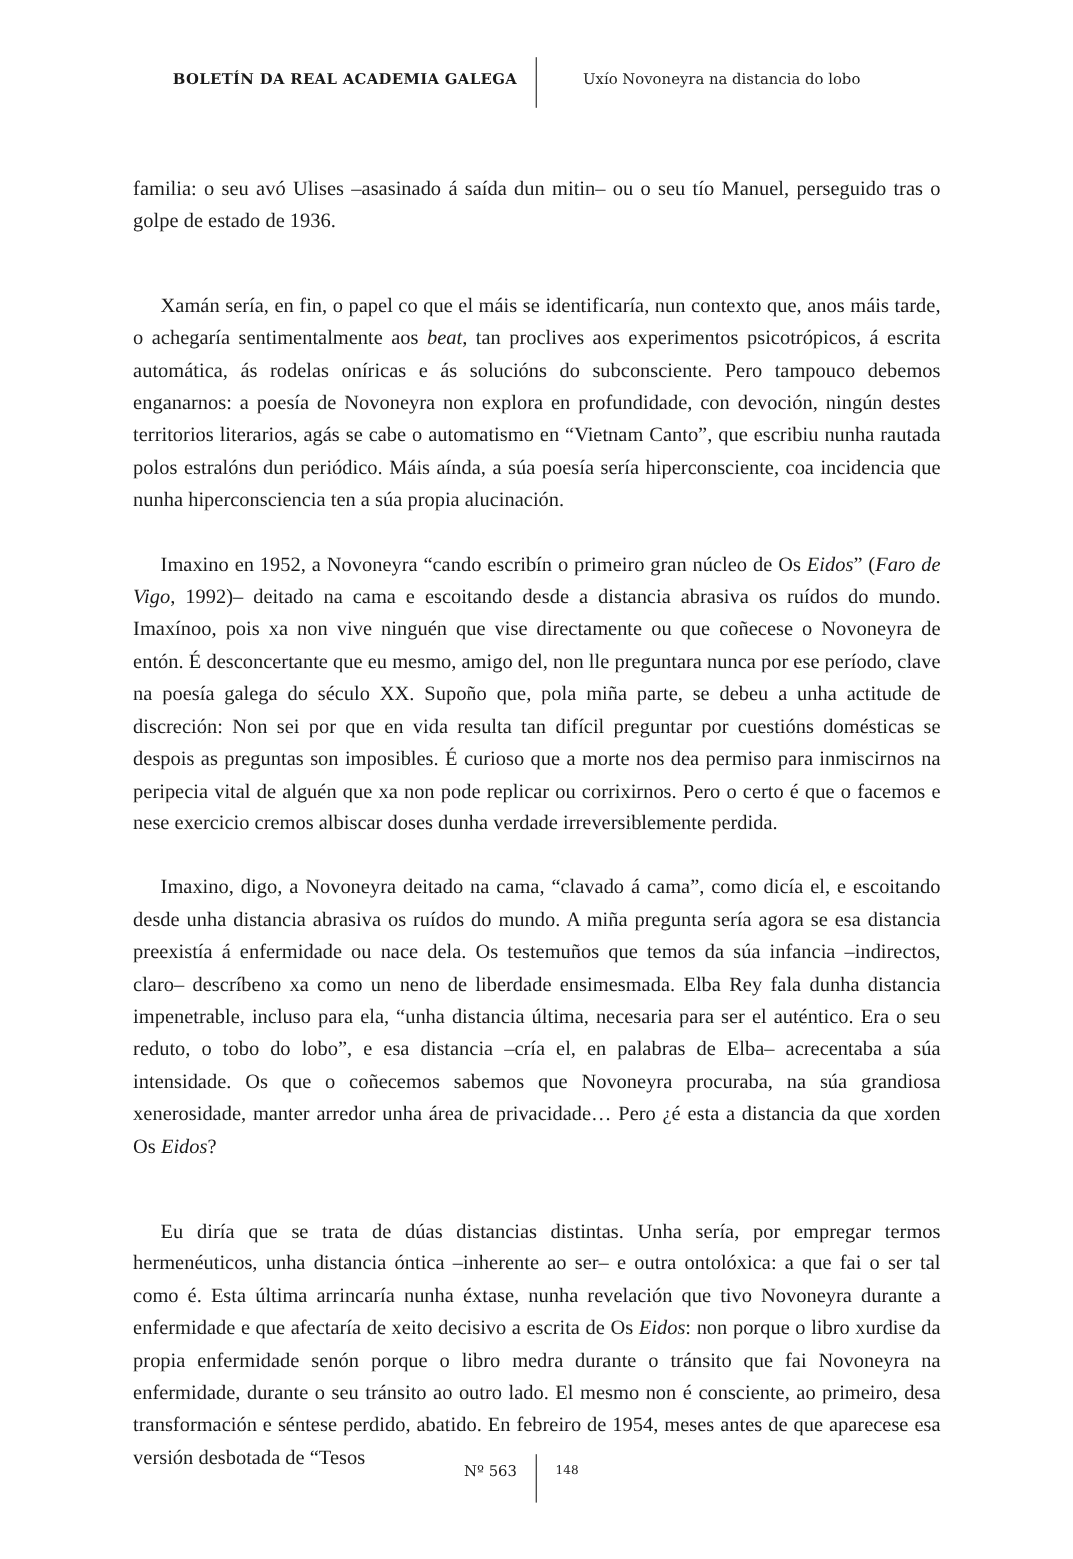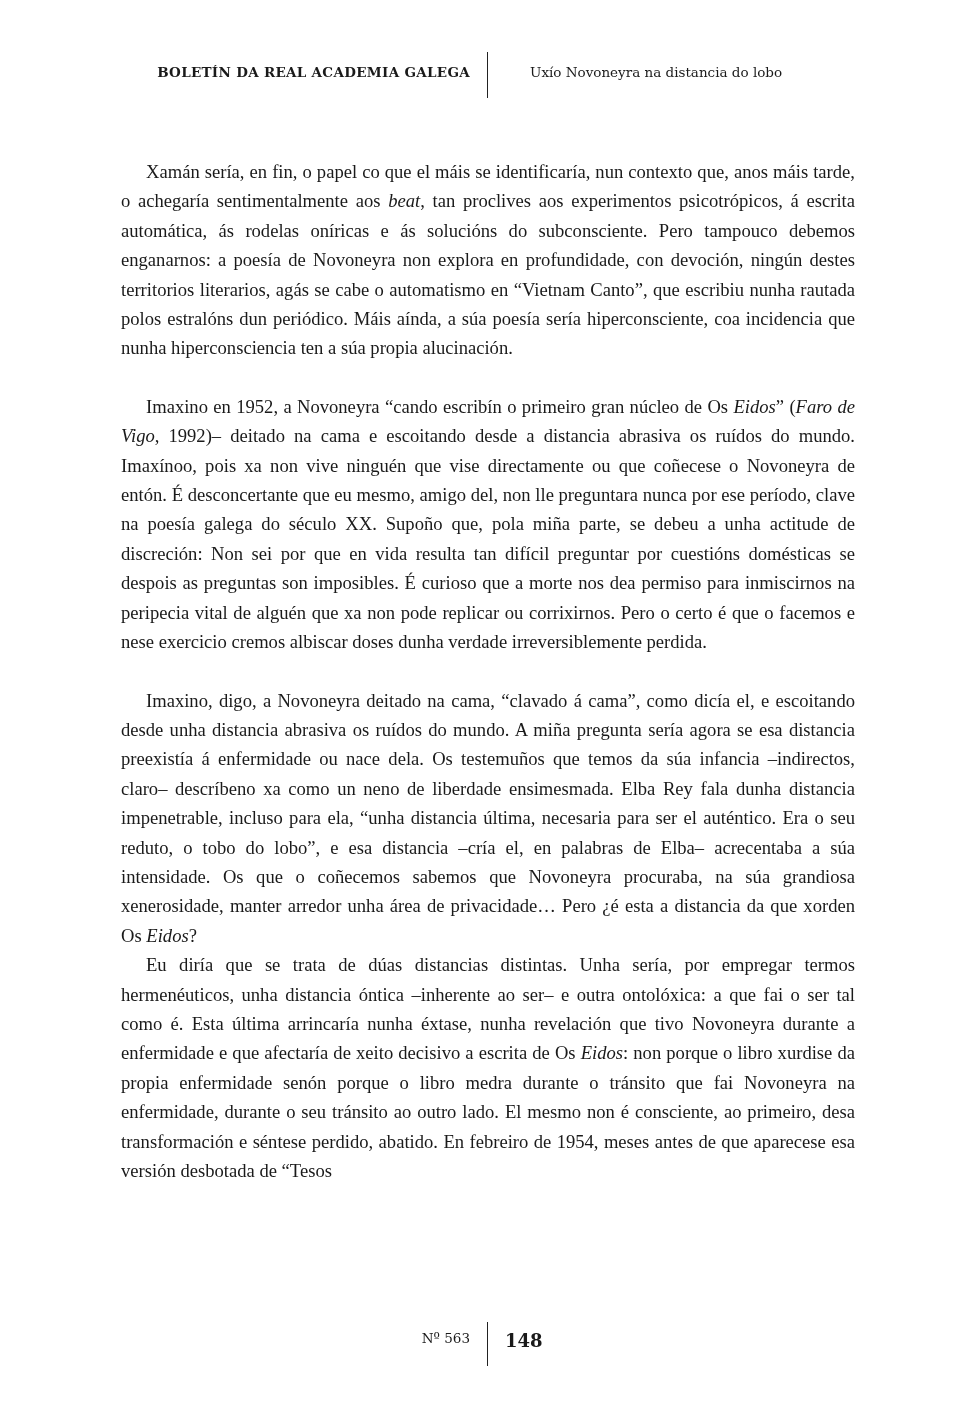--- a/index.html
+++ b/index.html
@@ -5,38 +5,39 @@
   html, body { margin:0; padding:0; background:#ffffff; }
   body { width:975px; height:1417px; position:relative; overflow:hidden;
          font-family:"DejaVu Serif","Liberation Serif",serif; color:#1a1a1a; }
   .header { position:absolute; top:52px; left:0; width:975px; height:46px; }
   .header .left { position:absolute; right:505px; top:12px; font-size:13.5px; letter-spacing:0.3px; white-space:nowrap;font-weight:bold; }
   .header .divider { position:absolute; left:487px; top:0; width:1px; height:46px; background:#222; }
   .header .right { position:absolute; left:530px; top:12px; font-size:13.5px; white-space:nowrap; }
   .body { position:absolute; left:121px; top:157px; width:734px; font-family:"Liberation Serif","DejaVu Serif",serif;
           font-size:18.6px; line-height:29.4px; text-align:justify; hyphens:manual; }
   .body p { margin:0; text-indent:0; }
-  .body p.indent { text-indent:25px; }
+  .body p.indent { text-indent:25px;margin-top:48px; }
   .body p.gap { margin-top:29px; }
   .body i { font-style:italic; }
   .footer { position:absolute; top:1322px; left:0; width:975px; height:46px; }
   .footer .issue { position:absolute; right:505px; top:8px; font-size:13.5px; white-space:nowrap; }
   .footer .divider { position:absolute; left:487px; top:0; width:1px; height:44px; background:#222; }
-  .footer .page { position:absolute; left:505px; top:8px; font-size:18px; font-weight:bold; }
+  .footer .page { position:absolute; left:505px; top:8px; font-size:11px; font-weight:normal; }
 </style>
 </head>
 <body>
 
 <div class="header">
   <span class="left">BOLETÍN DA REAL ACADEMIA GALEGA</span>
   <div class="divider"></div>
   <span class="right">Uxío Novoneyra na distancia do lobo</span>
 </div>
 
 <div class="body">
+  <p><span>familia: o seu avó Ulises –asasinado á saída dun mitin– ou o seu tío Manuel, perseguido tras o golpe de estado de 1936.</span></p>
   <p class="indent"><span>Xamán sería, en fin, o papel co que el máis se identificaría, nun contexto que, anos máis tarde, o achegaría sentimentalmente aos </span><i>beat</i><span>, tan proclives aos experimentos psicotrópicos, á escrita automática, ás rodelas oníricas e ás solucións do subconsciente. Pero tampouco debemos enganarnos: a poesía de Novoneyra non explora en profundidade, con devoción, ningún destes territorios literarios, agás se cabe o automatismo en “Vietnam Canto”, que escribiu nunha rautada polos estralóns dun periódico. Máis aínda, a súa poesía sería hiperconsciente, coa incidencia que nunha hiperconsciencia ten a súa propia alucinación.</span></p>
   <p class="indent gap"><span>Imaxino en 1952, a Novoneyra “cando escribín o primeiro gran núcleo de Os </span><i>Eidos</i><span>” (</span><i>Faro de Vigo</i><span>, 1992)– deitado na cama e escoitando desde a distancia abrasiva os ruídos do mundo. Imaxínoo, pois xa non vive ninguén que vise directamente ou que coñecese o Novoneyra de entón. É desconcertante que eu mesmo, amigo del, non lle preguntara nunca por ese período, clave na poesía galega do século XX. Supoño que, pola miña parte, se debeu a unha actitude de discreción: Non sei por que en vida resulta tan difícil preguntar por cuestións domésticas se despois as preguntas son imposibles. É curioso que a morte nos dea permiso para inmiscirnos na peripecia vital de alguén que xa non pode replicar ou corrixirnos. Pero o certo é que o facemos e nese exercicio cremos albiscar doses dunha verdade irreversiblemente perdida.</span></p>
   <p class="indent gap"><span>Imaxino, digo, a Novoneyra deitado na cama, “clavado á cama”, como dicía el, e escoitando desde unha distancia abrasiva os ruídos do mundo. A miña pregunta sería agora se esa distancia preexistía á enfermidade ou nace dela. Os testemuños que temos da súa infancia –indirectos, claro– descríbeno xa como un neno de liberdade ensimesmada. Elba Rey fala dunha distancia impenetrable, incluso para ela, “unha distancia última, necesaria para ser el auténtico. Era o seu reduto, o tobo do lobo”, e esa distancia –cría el, en palabras de Elba– acrecentaba a súa intensidade. Os que o coñecemos sabemos que Novoneyra procuraba, na súa grandiosa xenerosidade, manter arredor unha área de privacidade… Pero ¿é esta a distancia da que xorden Os </span><i>Eidos</i><span>?</span></p>
   <p class="indent"><span>Eu diría que se trata de dúas distancias distintas. Unha sería, por empregar termos hermenéuticos, unha distancia óntica –inherente ao ser– e outra ontolóxica: a que fai o ser tal como é. Esta última arrincaría nunha éxtase, nunha revelación que tivo Novoneyra durante a enfermidade e que afectaría de xeito decisivo a escrita de Os </span><i>Eidos</i><span>: non porque o libro xurdise da propia enfermidade senón porque o libro medra durante o tránsito que fai Novoneyra na enfermidade, durante o seu tránsito ao outro lado. El mesmo non é consciente, ao primeiro, desa transformación e séntese perdido, abatido. En febreiro de 1954, meses antes de que aparecese esa versión desbotada de “Tesos</span></p>
 </div>
 
 <div class="footer">
   <span class="issue">Nº 563</span>
   <div class="divider"></div>
   <span class="page">148</span>

